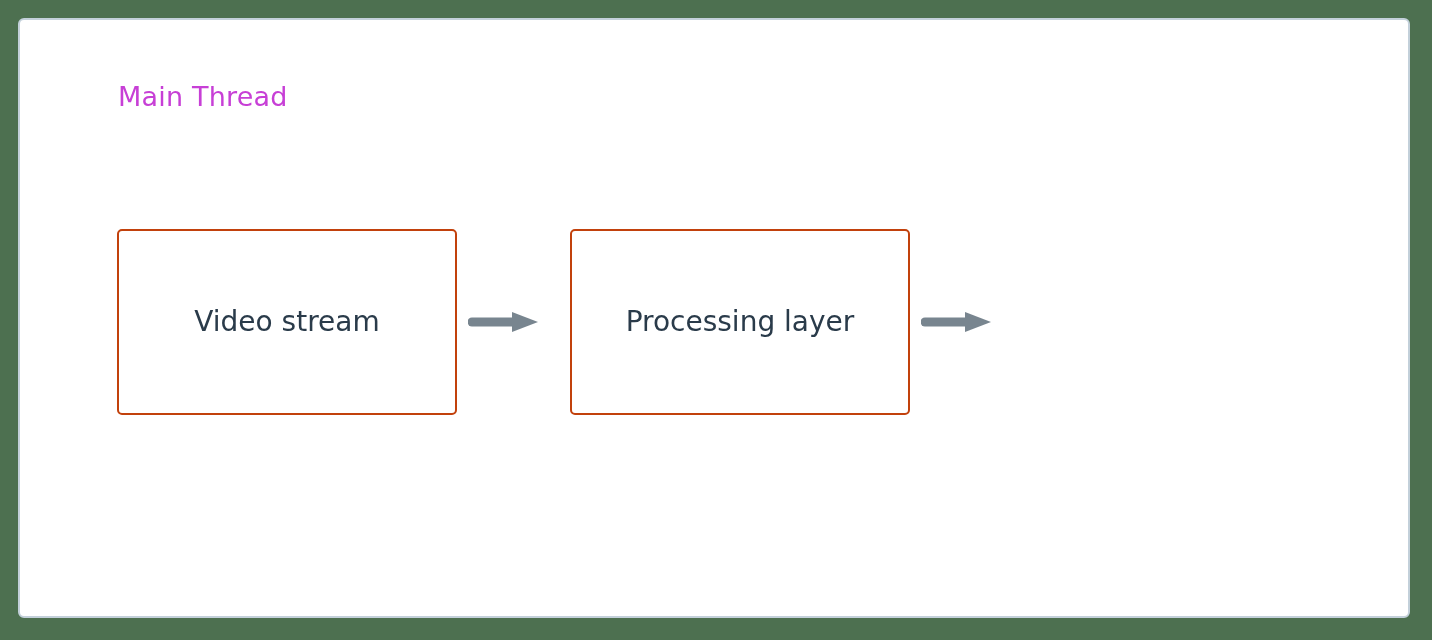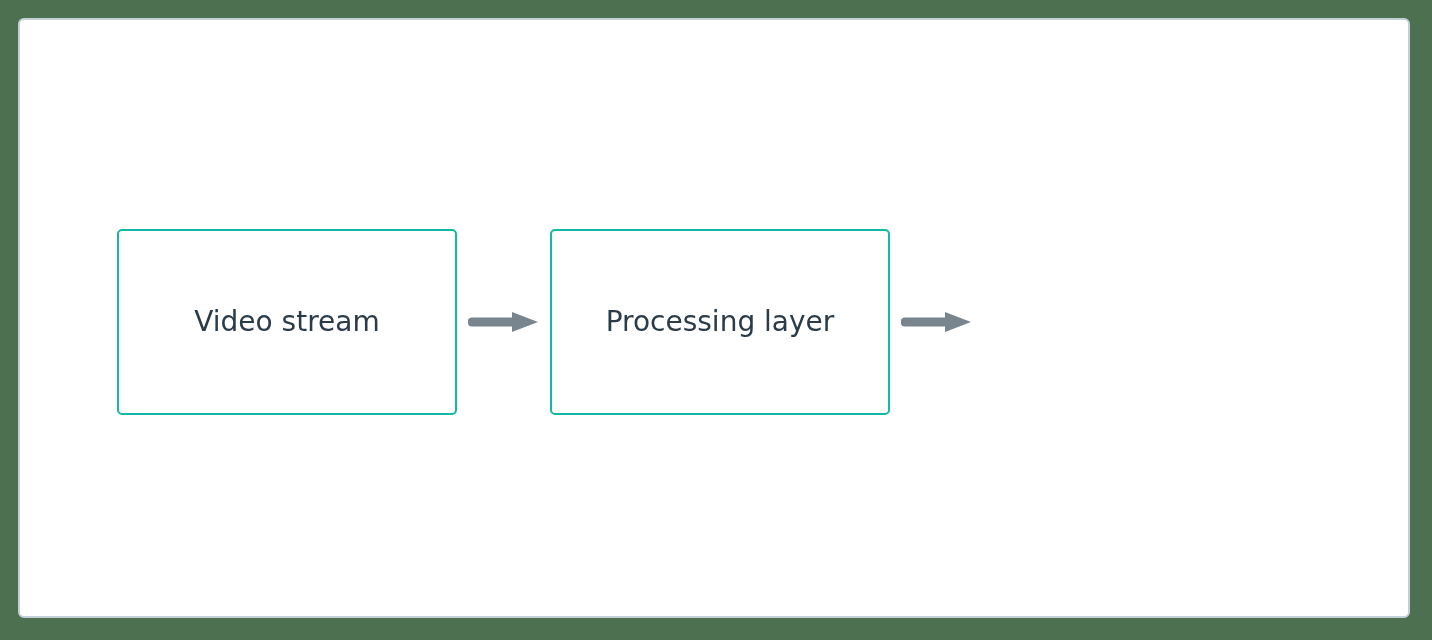--- a/index.html
+++ b/index.html
@@ -52,55 +52,56 @@
     align-items: center;
     justify-content: flex-start;
     padding-left: 97px;
     box-sizing: border-box;
   }
 
   .node {
     box-sizing: border-box;
     height: 186px;
     background: #ffffff;
-    border: 2px solid #14b8a6;
+    border: 2px solid #c2410c;
     border-radius: 5px;
     display: flex;
     align-items: center;
     justify-content: center;
     flex: 0 0 auto;
   }
   .node-label {
     font-size: 28px;
     line-height: 34px;
     color: #2a3b4a;
     white-space: nowrap;
     padding: 0 20px;
   }
 
   .node-video { width: 340px; }
-  .node-processing { width: 340px; }
+  .node-processing { width: 340px; margin-left: 20px; }
   .node-decoder { width: 342px; }
 
   
   .edge {
     flex: 0 0 auto;
     width: 93px;
     height: 186px;
     display: flex;
     align-items: center;
     justify-content: center;
   }
   .edge svg { display: block; }
 </style>
 </head>
 <body>
 
 <div class="diagram-root">
 
+  <div class="cluster-title">Main Thread</div>
 
   <div class="node-row">
 
     <div class="node node-video">
       <span class="node-label">Video stream</span>
     </div>
 
     <div class="edge">
       <svg width="72" height="26" viewBox="0 0 72 26">
         <line x1="4" y1="13" x2="48" y2="13" stroke="#78858f" stroke-width="9" stroke-linecap="round"></line>

